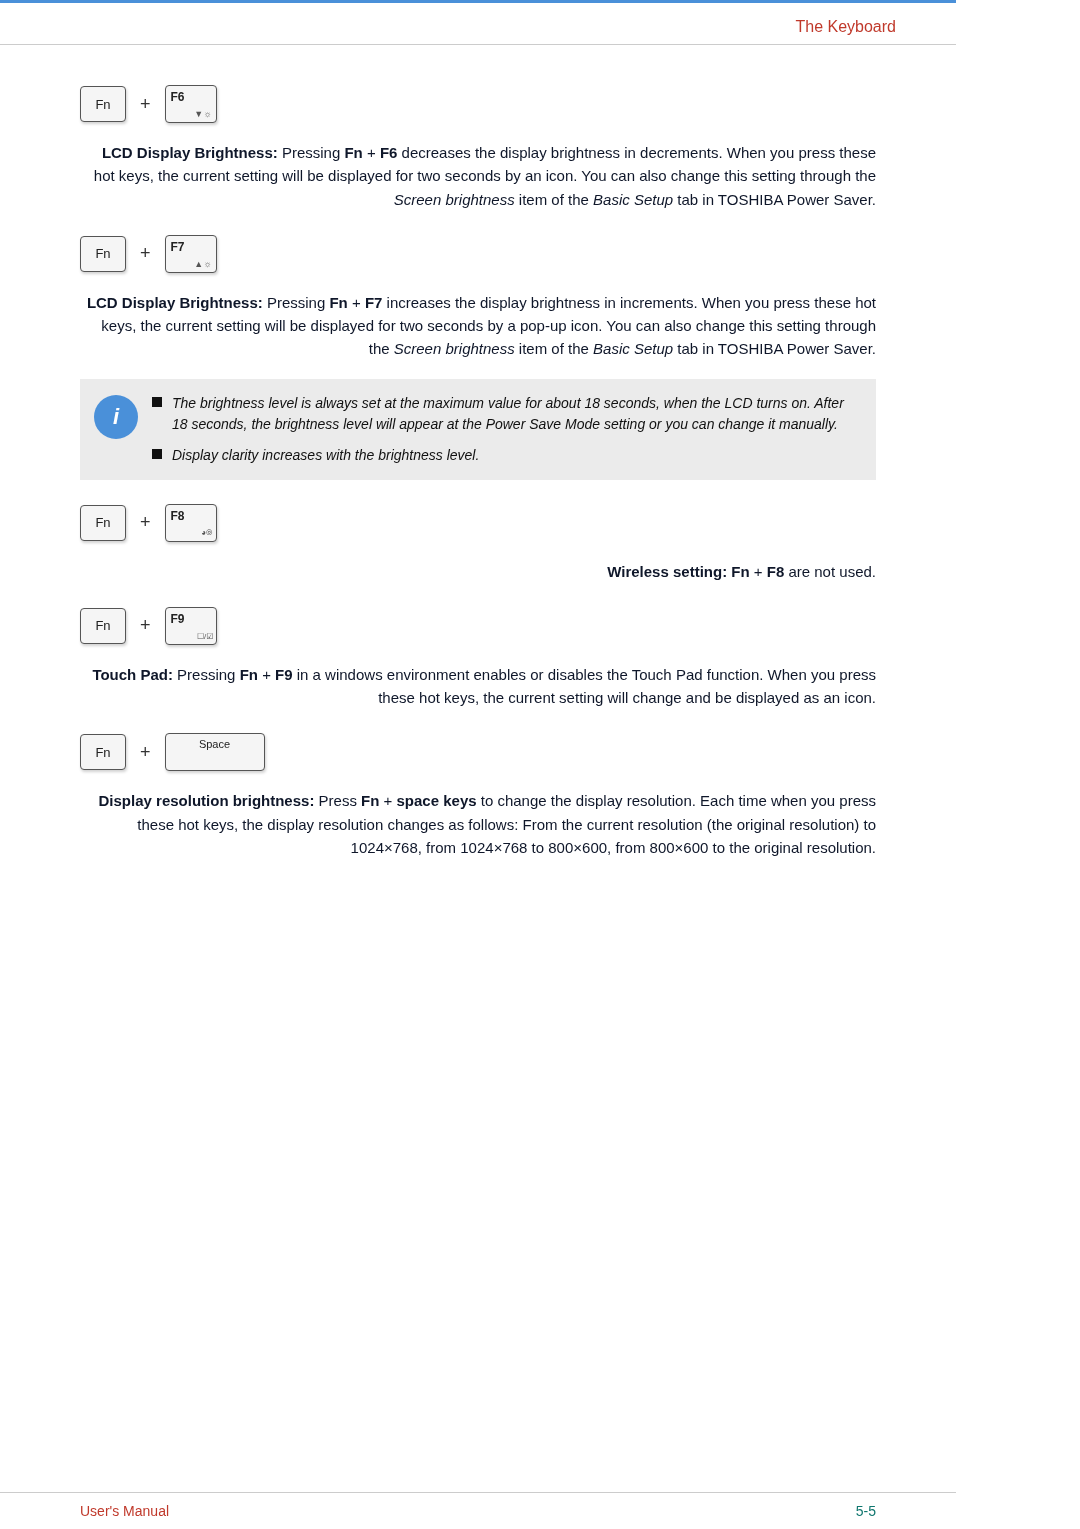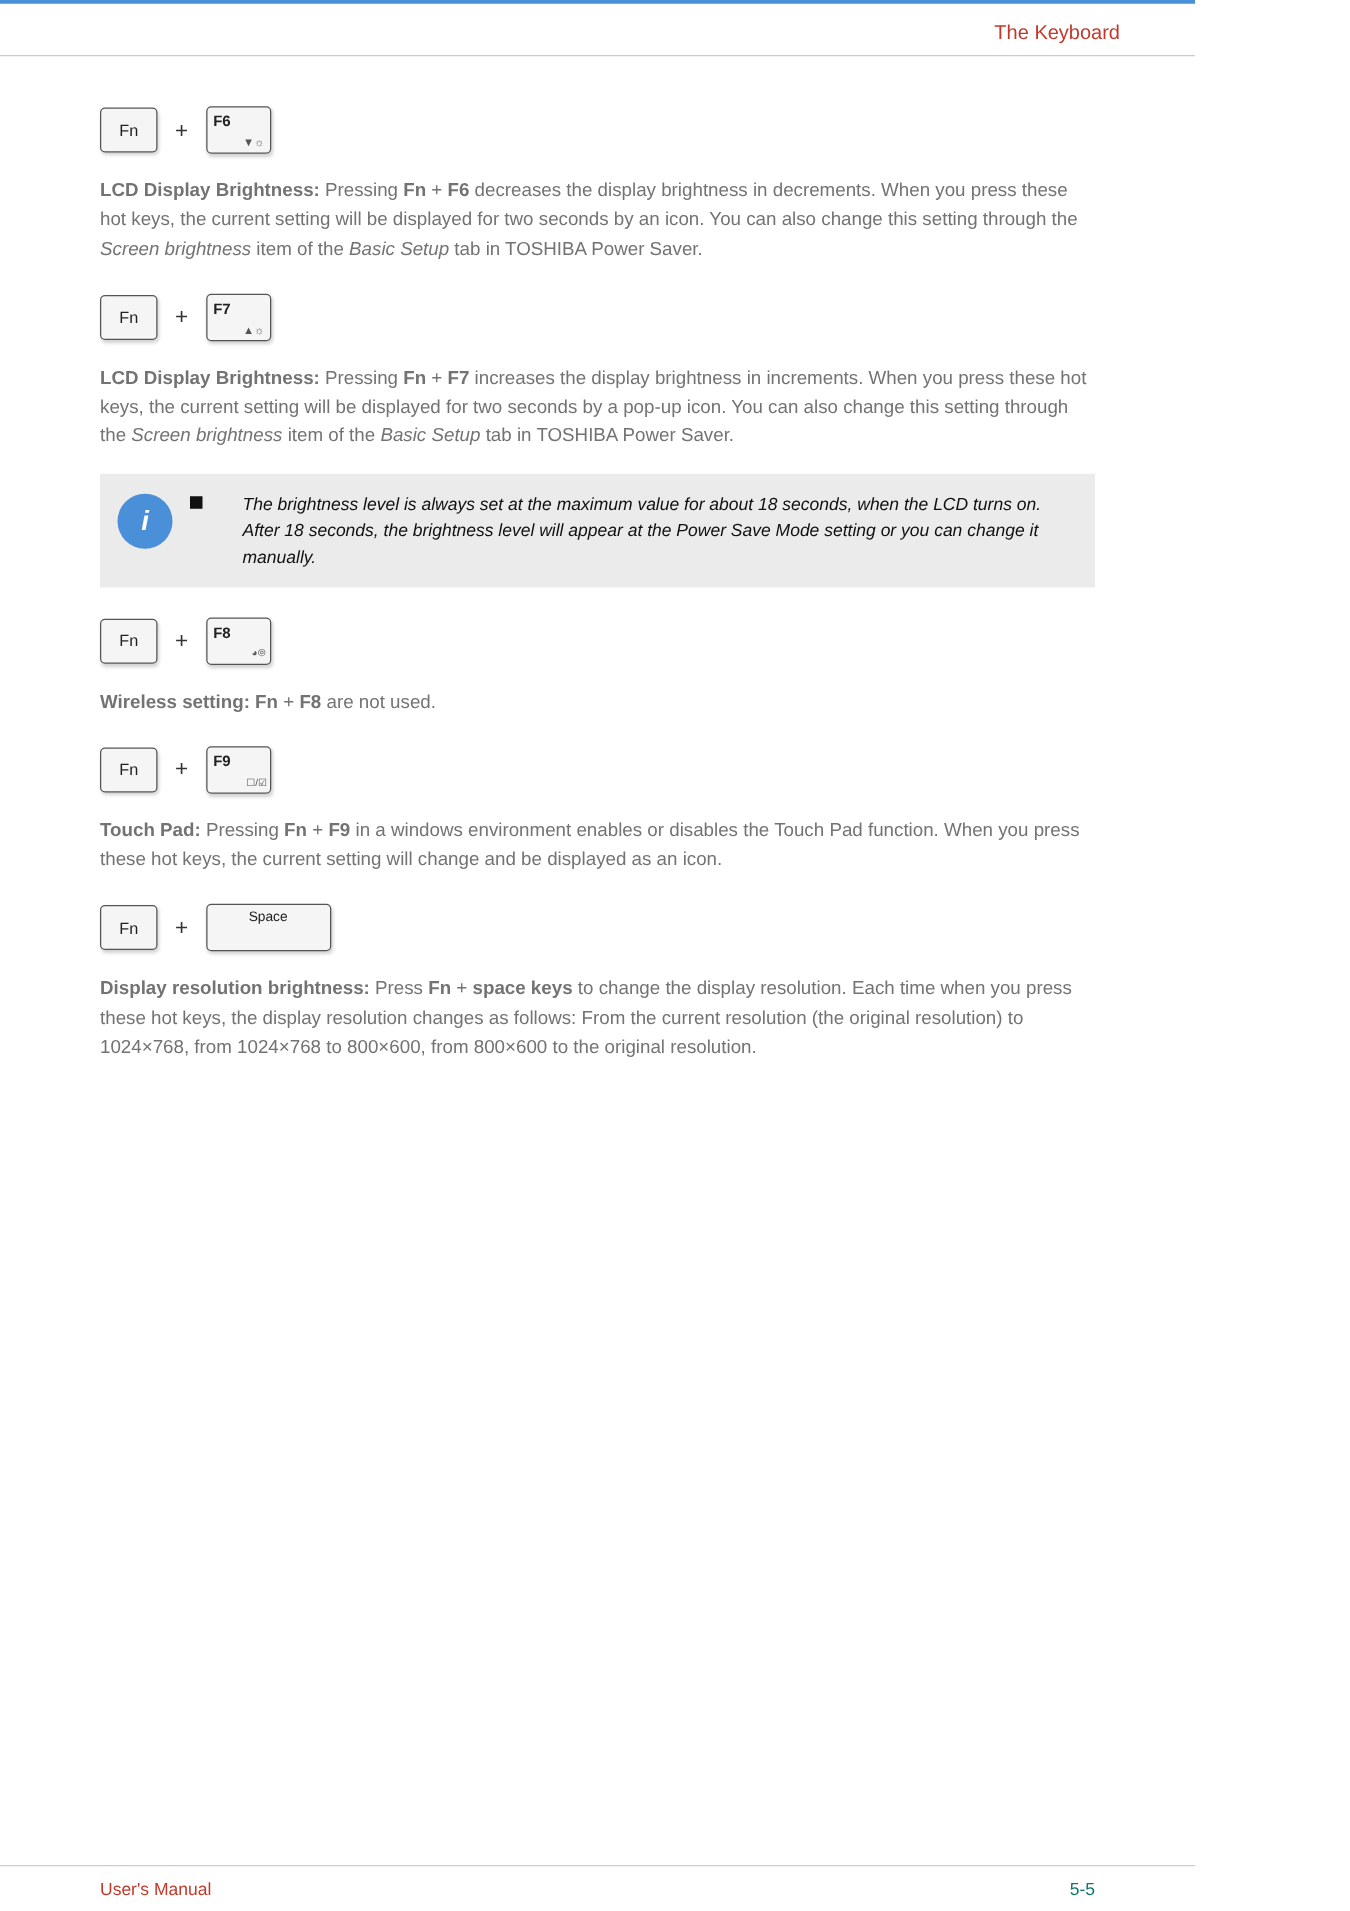--- a/index.html
+++ b/index.html
@@ -97,22 +97,23 @@
     }
 
     
     .section {
       margin-bottom: 24px;
     }
 
     .para {
       font-size: 15px;
       line-height: 1.55;
-      color: #737373;
+      color: #0f172a;
       margin-bottom: 16px;
+      text-align: right;
     }
 
     .para b {
       font-weight: bold;
     }
 
     .para i {
       font-style: italic;
     }
 
@@ -147,21 +148,20 @@
     }
 
     .info-item {
       display: flex;
       align-items: flex-start;
       margin-bottom: 10px;
       font-size: 14px;
       line-height: 1.5;
       font-style: italic;
       color: #111;
-      gap: 22px;
     }
 
     .info-item:last-child {
       margin-bottom: 0;
     }
 
     .bullet-square {
       width: 10px;
       height: 10px;
       min-width: 10px;
@@ -239,20 +239,24 @@
 
       <div class="info-box">
         <div class="info-icon">
           <span>i</span>
         </div>
         <div class="info-content">
           <div class="info-item">
             <div class="bullet-square"></div>
             <span>The brightness level is always set at the maximum value for about 18 seconds, when the LCD turns on. After 18 seconds, the brightness level will appear at the Power Save Mode setting or you can change it manually.</span>
           </div>
+          <div class="info-item">
+            <div class="bullet-square"></div>
+            <span>Display clarity increases with the brightness level.</span>
+          </div>
         </div>
       </div>
     </div>
 
     <div class="key-row">
       <div class="key-box key-fn">
         <span>Fn</span>
       </div>
       <span class="plus-sign">+</span>
       <div class="key-box" style="min-width:52px; min-height:38px; position:relative;">

